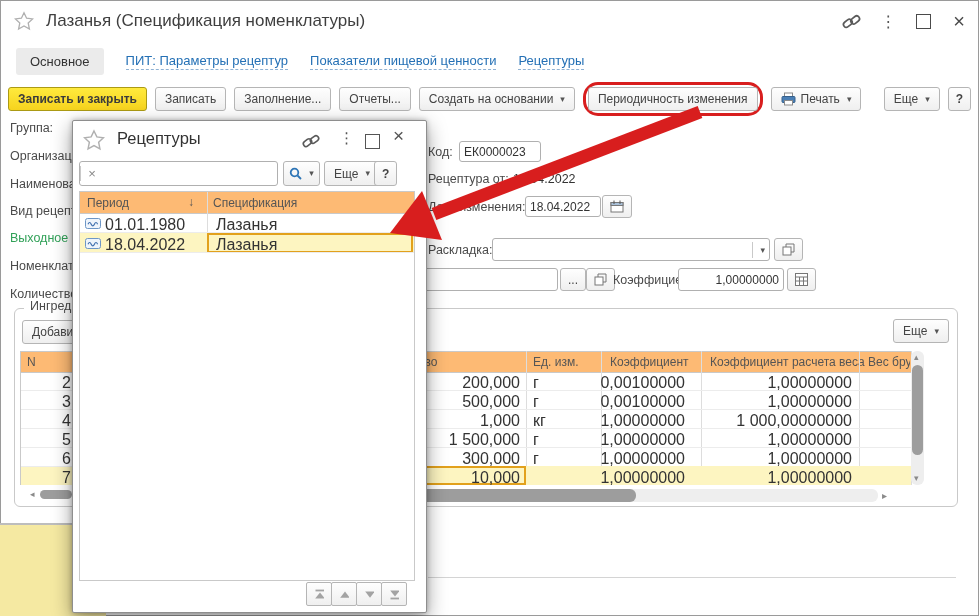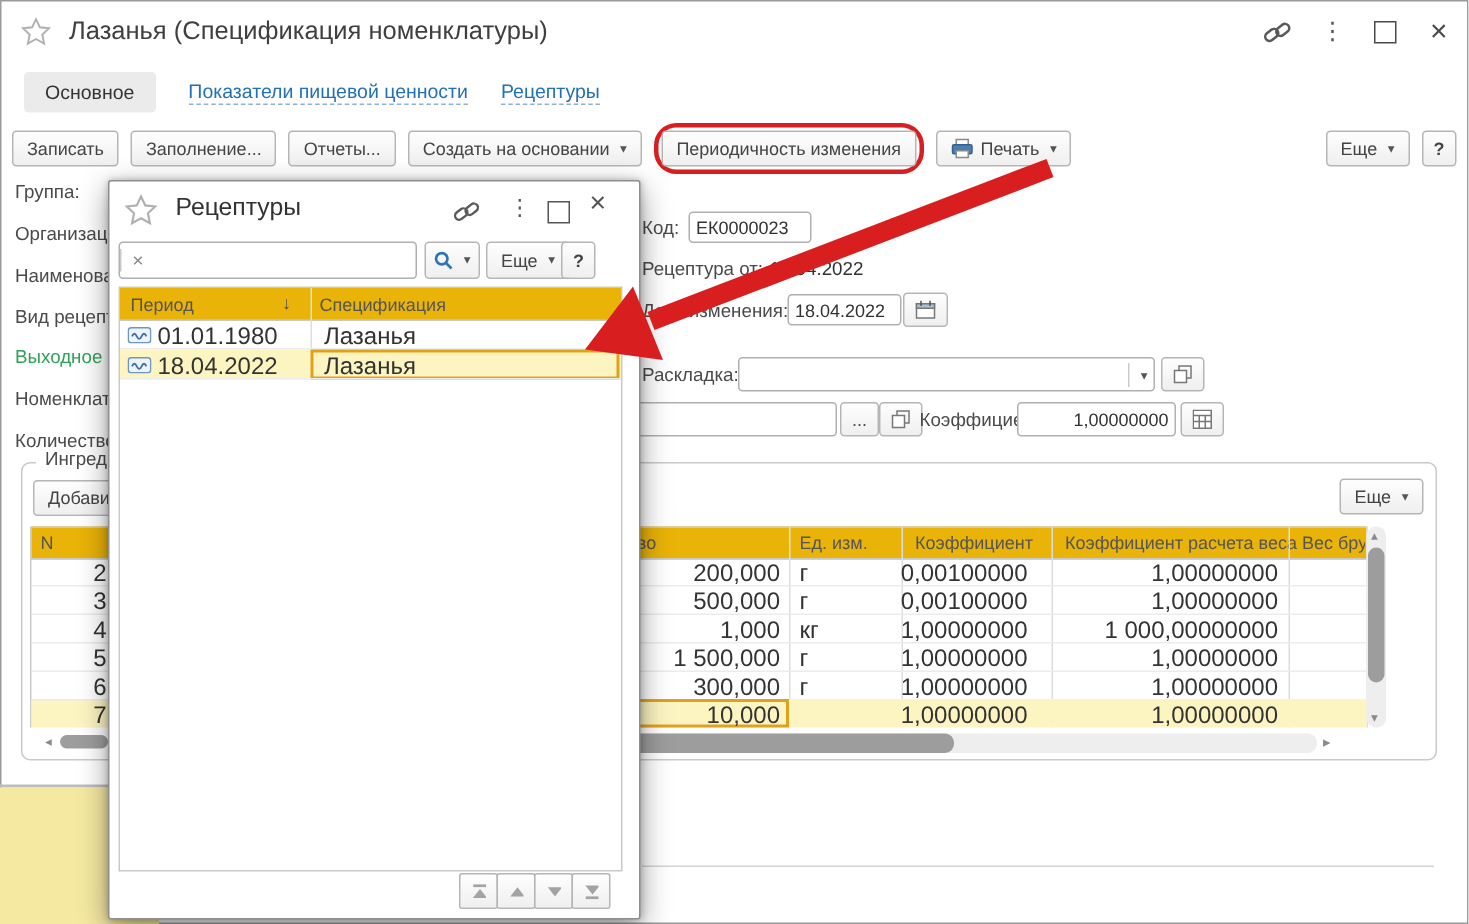--- a/index.html
+++ b/index.html
@@ -27,21 +27,21 @@
   .winicon{color:#555;display:inline-flex;align-items:center;justify-content:center;}
   
   .tabs{position:absolute;left:0;top:44px;right:0;height:34px;display:flex;align-items:center;gap:22px;padding:0 16px;}
   .tab-active{background:#ebebeb;border-radius:3px;padding:6px 14px;color:#333;}
   .tab-link{color:#2470b5;border-bottom:1px dashed #8fb2d4;padding-bottom:1px;}
   
   .toolbar{position:absolute;left:0;top:83px;right:0;height:32px;display:flex;align-items:center;gap:8px;padding:0 8px;}
   .red-wrap{display:inline-flex;align-items:center;padding:2px;border:3px solid #d81e1e;border-radius:15px;}
   .spacer{flex:1;}
   
-  .thead{background:#eab308;border-top:1px solid #c9c9c9;border-bottom:1px solid #c9c9c9;text-align:center;}
+  .thead{background:#fdba74;border-top:1px solid #c9c9c9;border-bottom:1px solid #c9c9c9;text-align:center;}
   .cell{position:absolute;font-size:16px;color:#333;white-space:nowrap;}
   .hcell{position:absolute;font-size:12px;color:#555;white-space:nowrap;}
   .gridv{position:absolute;width:1px;background:#ddd;}
   .rowline{position:absolute;height:1px;background:#ececec;left:0;right:0;}
   .selrow{background:#fdf5c1;}
   .selcell{position:absolute;border:2px solid #e2a11c;background:#fdf5c1;box-sizing:border-box;}
   
   .dialog{position:absolute;left:72px;top:120px;width:353px;height:491px;background:#fff;
     border:1px solid #8e8e8e;border-radius:2px;z-index:10;
     box-shadow:0 6px 20px rgba(0,0,0,.40),0 0 5px rgba(0,0,0,.25);}
@@ -73,25 +73,29 @@
     </span>
     <span class="winicon" style="font-size:16px;margin-right:8px">⋮</span>
     <span class="winicon" style="margin-right:10px">
       <span style="display:inline-block;width:13px;height:13px;border:1.5px solid #4a4a4a;"></span>
     </span>
     <span class="winicon" style="font-size:20px;color:#4a4a4a">×</span>
   </div>
 
   <div class="tabs">
     <span class="tab-active">Основное</span>
+    <span class="tab-link">ПИТ: Параметры рецептур</span>
     <span class="tab-link">Показатели пищевой ценности</span>
     <span class="tab-link">Рецептуры</span>
   </div>
 
   <div class="toolbar">
+    <span class="btn btn-yellow">
+        <span>Записать и закрыть</span>
+      </span>
     <span class="btn">
         <span>Записать</span>
       </span>
     <span class="btn">
         <span>Заполнение...</span>
       </span>
     <span class="btn">
         <span>Отчеты...</span>
       </span>
     <span class="btn">

